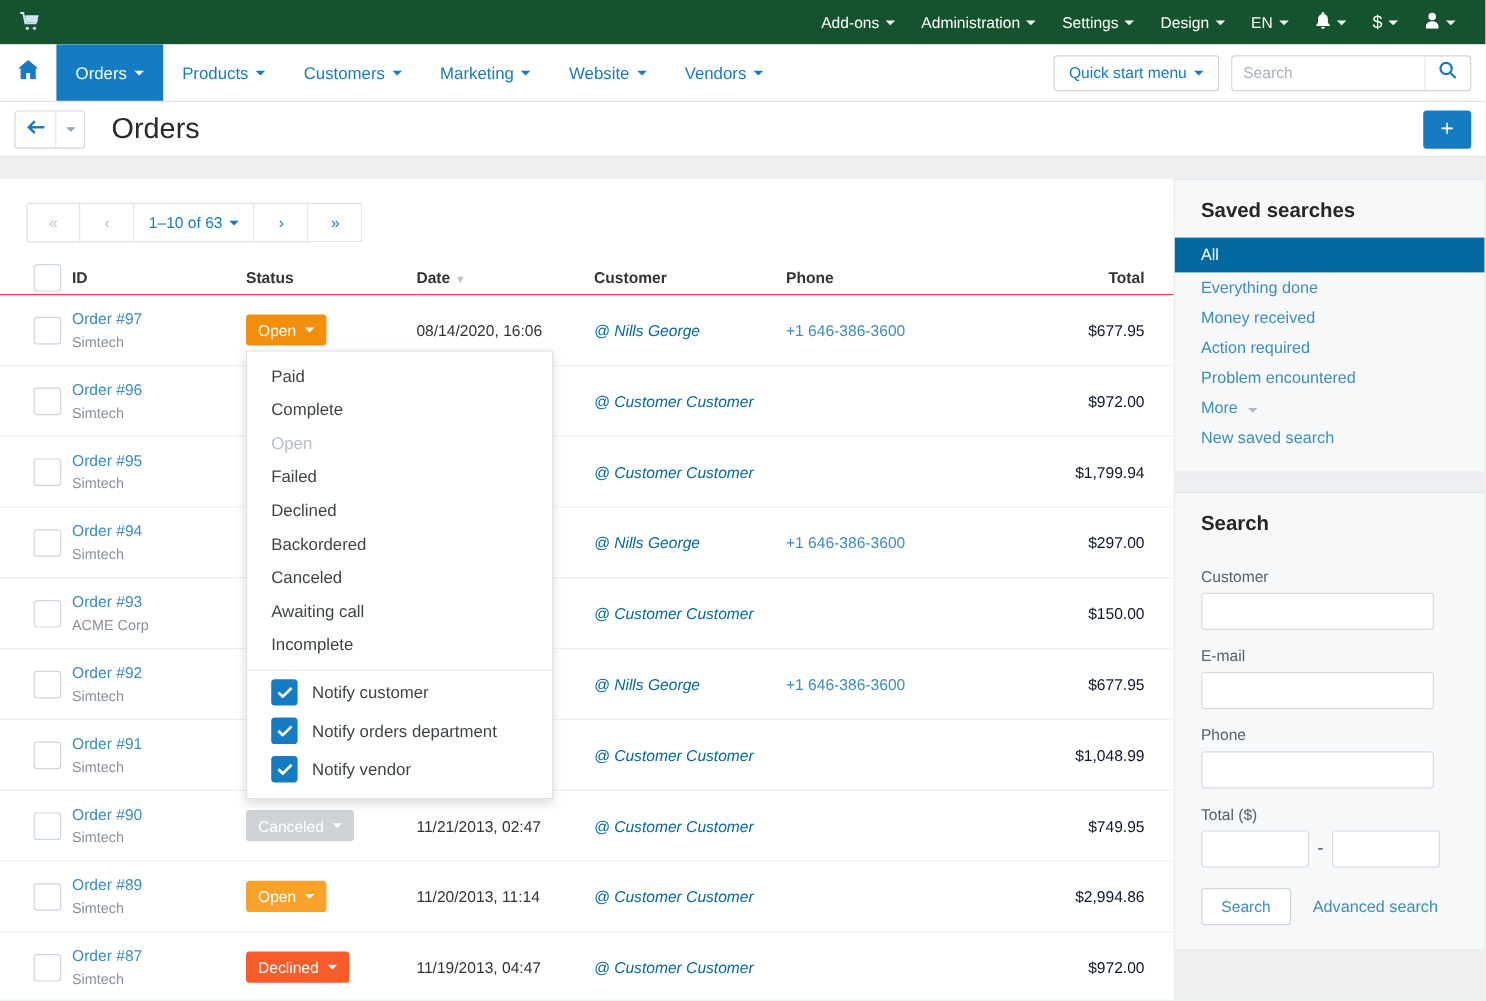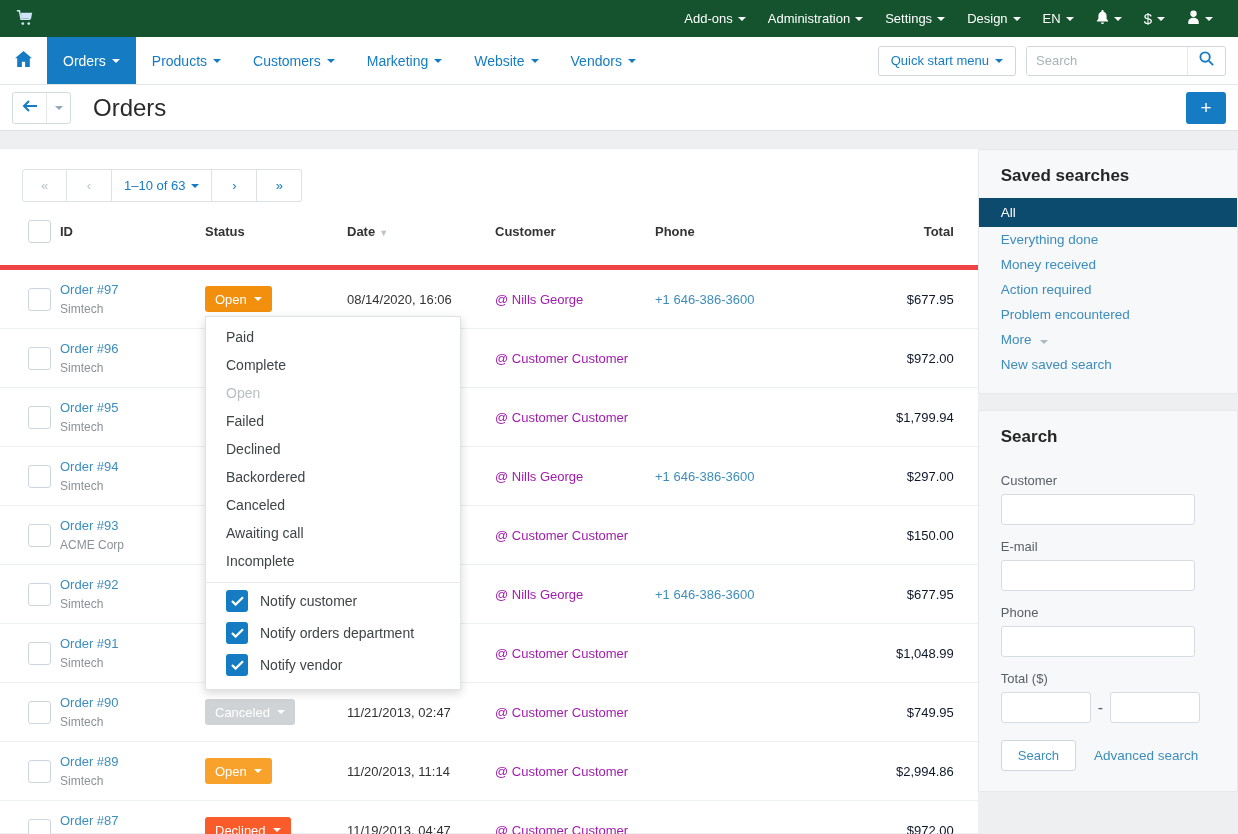--- a/index.html
+++ b/index.html
@@ -83,39 +83,39 @@
   }
   .pg:first-child { border-left-width:1px; border-radius:3px 0 0 3px; }
   .pg:last-child { border-radius:0 3px 3px 0; }
   .pg.disabled { color:#b9c3cc; }
   .pg .caret { margin-left:6px; color:#157cc4; }
 
   
   table { width:100%; border-collapse:collapse; }
   thead th {
     font-size:13px; color:#333; font-weight:bold; text-align:left;
-    padding:6px 0 22px 0; border-bottom:5px solid #ef4444;
+    padding:6px 0 2px 0; border-bottom:1px solid #ef4444;
   }
   .th-sort { color:#b9c3cc; font-size:9px; margin-left:4px; }
   td { padding:12px 0; border-bottom:1px solid #edf0f2; vertical-align:middle; font-size:13px; }
   tbody tr:last-child td { border-bottom:0; }
   .col-cb   { width:60px; padding-left:28px; }
   .col-id   { width:145px; }
   .col-st   { width:142px; }
   .col-date { width:148px; }
   .col-cust { width:160px; }
   .col-ph   { width:180px; }
   .col-tot  { text-align:right; padding-right:24px; }
   .cb {
     width:23px; height:23px; border:1px solid #cdd6de; border-radius:3px; background:#fff; display:block;
   }
   .order-link { color:#3c8dbc; font-size:13px; display:block; }
   .company { color:#8a9198; font-size:12px; margin-top:5px; }
   .date-cell { color:#333; }
-  .cust-link { color:#a21caf; }
+  .cust-link { color:#0369a1;font-style:italic; }
   .phone-link { color:#3c8dbc; }
   .total { color:#0f172a; }
 
   .badge {
     display:inline-flex; align-items:center; gap:7px;
     height:26px; padding:0 10px; border-radius:3px;
     color:#fff; font-size:13px; white-space:nowrap;
   }
   .badge .caret { border-top-color:#fff; }
   .badge.gray { background:#cfd3d6; color:#fff; }
@@ -138,21 +138,21 @@
   }
   .chk svg { display:block; }
   .dd-pad { height:8px; }
 
   
   .panel { background:#f7f8f9; border:1px solid #e6e9ec; }
   .panel + .panel { margin-top:16px; }
   .panel-title { font-size:17px; font-weight:bold; color:#262626; padding:16px 22px 12px 22px; }
   .ss-list { padding-bottom:16px; }
   .ss-item { display:block; padding:5px 22px; font-size:13.5px; color:#3c8dbc; }
-  .ss-item.active { background:#0c4a6e; color:#fff; padding-top:7px; padding-bottom:7px; }
+  .ss-item.active { background:#0369a1; color:#fff; padding-top:7px; padding-bottom:7px; }
   .ss-item .caret { margin-left:8px; color:#adb9c4; }
 
   .srch-body { padding:0 22px 20px 22px; }
   .flabel { font-size:13px; color:#5a6066; margin:14px 0 6px 0; }
   .finput {
     width:194px; height:31px; border:1px solid #d6dce1; border-radius:3px; background:#fff;
     outline:none; padding:0 8px; font-family:"Liberation Sans", sans-serif; font-size:13px;
   }
   .range { display:flex; align-items:center; gap:7px; }
   .range .finput { width:90px; }

